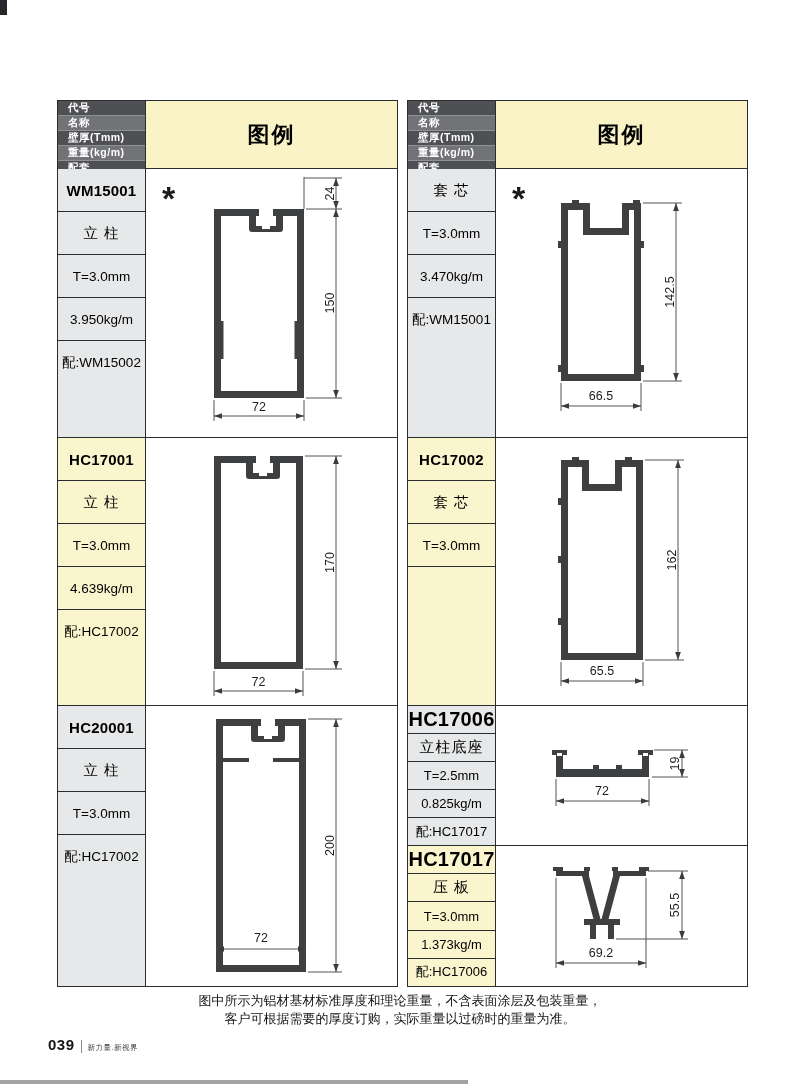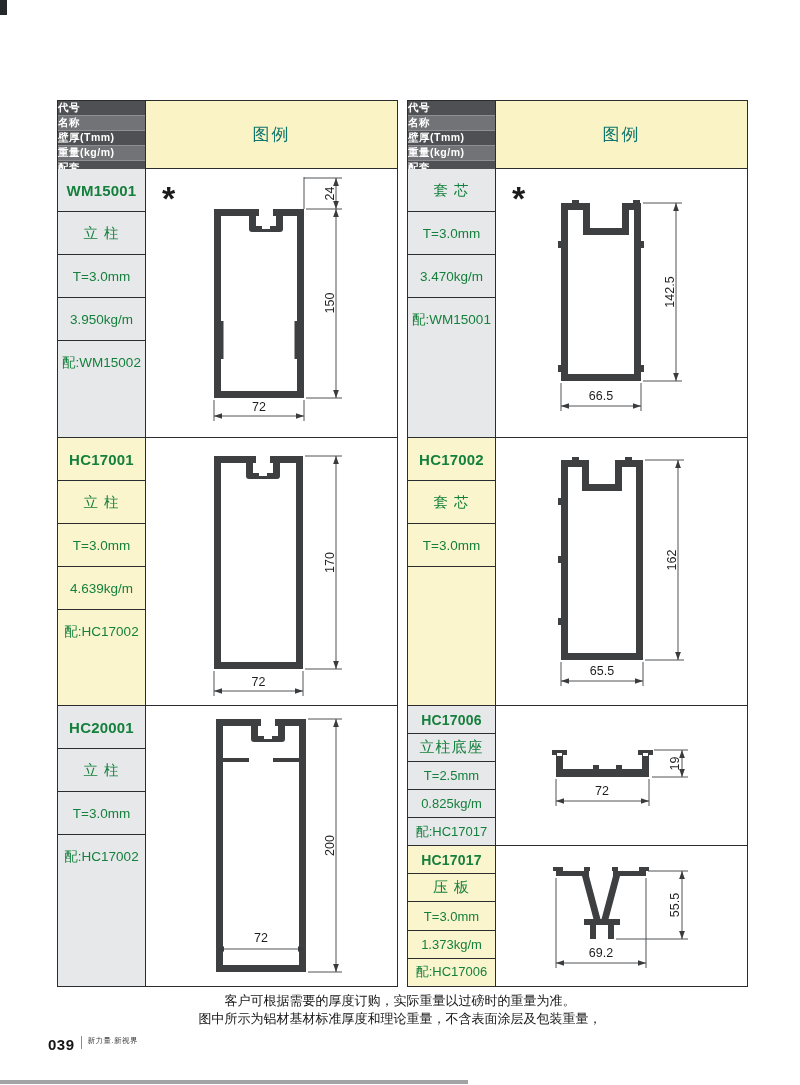--- a/index.html
+++ b/index.html
@@ -9,56 +9,56 @@
   .artifact-tl{position:absolute;left:0;top:0;width:7px;height:15px;background:#26272a}
   .artifact-bottom{position:absolute;left:0;top:1080px;width:468px;height:4px;background:#a2a3a5}
 
   .col{position:absolute;top:100px;width:341px;height:887px;border:1px solid #2b2c2e;background:#fff}
   .col.left{left:57px}
   .col.right{left:407px}
 
   
   .thead{display:flex;height:68px;border-bottom:1px solid #2b2c2e}
   .hlabels{width:88px;border-right:1px solid #2b2c2e;display:flex;flex-direction:column}
-  .hrow{flex:1;display:flex;align-items:center;padding-left:0;color:#fff;font-weight:bold;
+  .hrow{flex:1;display:flex;align-items:center;padding-left:10px;color:#fff;font-weight:bold;
         font-size:10.5px;border-bottom:1px solid #8f9093;letter-spacing:0.5px}
   .hrow:last-child{border-bottom:none}
   .hrow:nth-child(odd){background:#4f5053}
   .hrow:nth-child(even){background:#727376}
   .hlegend{flex:1;background:#faf3c6;display:flex;align-items:center;justify-content:center;
-           font-weight:normal;font-size:17px;color:#0f766e;letter-spacing:2px}
+           font-weight:bold;font-size:22px;color:#000000;letter-spacing:2px}
 
   
   .section{display:flex;border-bottom:1px solid #2b2c2e}
   .section.last{border-bottom:none}
   .info{width:88px;border-right:1px solid #2b2c2e;display:flex;flex-direction:column}
   .info.gray{background:#e7e8e9}
   .info.yellow{background:#fbf5cd}
   .irow{height:43px;display:flex;align-items:center;justify-content:center;
-        border-bottom:1px solid #2b2c2e;font-size:13.5px;color:#15803d}
+        border-bottom:1px solid #2b2c2e;font-size:13.5px;color:#000000}
   .irow.code{font-weight:bold;font-size:15px;letter-spacing:0.2px}
   .irow.name{font-size:14.5px;letter-spacing:1px}
   .irow.match{border-bottom:none}
   .ifill{flex:1}
   .compact .irow{height:auto;flex:1;font-size:13px}
-  .compact .irow.code{font-size:14px}
+  .compact .irow.code{font-size:20px}
   .compact .irow.name{font-size:15px}
 
   .draw{flex:1;position:relative;background:#fff}
   .draw svg{position:absolute;left:0;top:0}
   .ast{position:absolute;left:16px;top:12px;font-size:34px;font-weight:bold;color:#1b1b1b;line-height:1}
 
   .prof{fill:#3e3f41}
   .dimln{stroke:#515255;stroke-width:1;fill:none}
   .extln{stroke:#515255;stroke-width:1}
   .dt{font-size:12.5px;fill:#1e1e1f;font-family:"Liberation Sans",sans-serif}
 
   .note{position:absolute;top:992px;left:0;width:800px;text-align:center;
         font-size:13px;line-height:18px;color:#161616}
-  .footer{position:absolute;top:1036px;left:48px;display:flex;align-items:flex-start}
+  .footer{position:absolute;top:1036px;left:48px;display:flex;align-items:flex-end}
   .pageno{font-size:15px;font-weight:bold;color:#141414;letter-spacing:0.5px}
   .fdiv{width:1px;height:13px;background:#8a8b8d;margin:0 6px}
   .brand{font-size:7.5px;color:#3c3c3e;font-weight:normal;letter-spacing:0.5px}
 </style>
 </head>
 <body>
 
 <div class="page">
   <div class="artifact-tl"></div>
   <div class="artifact-bottom"></div>
@@ -332,22 +332,22 @@
           <line class="extln" x1="60" y1="32" x2="60" y2="122"></line>
           <line class="extln" x1="150" y1="32" x2="150" y2="122"></line>
           <line class="dimln" x1="60" y1="117" x2="150" y2="117" marker-start="url(#mG)" marker-end="url(#mG)"></line>
           <text class="dt" text-anchor="middle" x="105" y="111">69.2</text>
         </svg>
       </div>
     </div>
   </div>
 
   <div class="note">
+    <div>图中所示为铝材基材标准厚度和理论重量，不含表面涂层及包装重量，</div>
     <div>客户可根据需要的厚度订购，实际重量以过磅时的重量为准。</div>
-    <div>图中所示为铝材基材标准厚度和理论重量，不含表面涂层及包装重量，</div>
   </div>
 
   <div class="footer">
     <span class="pageno">039</span>
     <span class="fdiv"></span>
     <span class="brand">新力量.新视界</span>
   </div>
 </div>
 
 </body></html>

